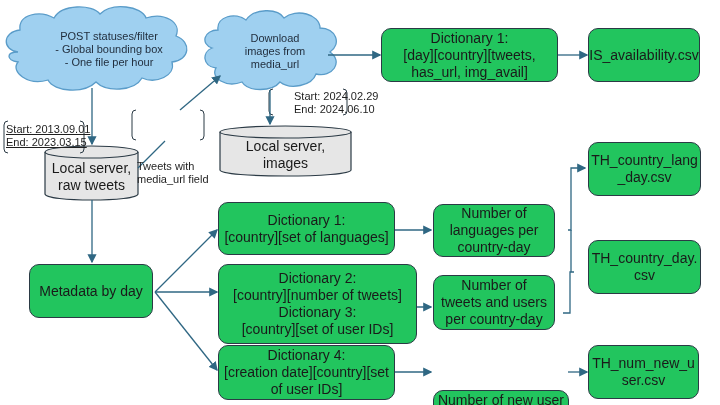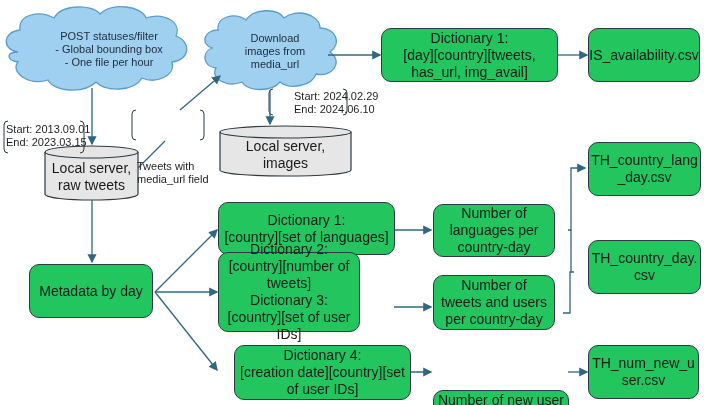--- a/index.html
+++ b/index.html
@@ -70,44 +70,44 @@
   </g>
 </svg>
 
 <div class="cloud-text" style="left:20px;top:30px;width:150px;text-align:center;padding-left:14px;">POST statuses/filter
  - Global bounding box
    - One file per hour</div>
 <div class="cloud-text" style="left:225px;top:32px;width:100px;">Download
 images from
 media_url</div>
 
-<div class="note" style="left:6px;top:123px;">Start:  2013.09.01
+<div class="note" style="left:6px;top:123px;text-decoration:underline;">Start:  2013.09.01
 End:   2023.03.15</div>
 <div class="note" style="left:137px;top:112px;margin-top:48px;">Tweets with
 media_url field</div>
 <div class="note" style="left:272px;top:90px;padding-left:22px;">Start:  2024.02.29
 End:   2024.06.10</div>
 
 <div class="cyl-text" style="left:45px;top:160px;width:93px;">Local server,
 raw tweets</div>
 <div class="cyl-text" style="left:220px;top:138px;width:131px;">Local server,
 images</div>
 
 <div class="box" style="left:381px;top:28px;width:177px;height:54px;">Dictionary 1:
 [day][country][tweets,
 has_url, img_avail]</div>
 <div class="box" style="left:588px;top:28px;width:112px;height:54px;">IS_availability.csv</div>
 <div class="box" style="left:29px;top:264px;width:124px;height:54px;">Metadata by day</div>
 <div class="box" style="left:218px;top:202px;width:177px;height:53px;">Dictionary 1:
 [country][set of languages]</div>
-<div class="box" style="left:218px;top:252px;width:142px;height:80px;">Dictionary 2:
+<div class="box" style="left:218px;top:264px;width:199px;height:80px;">Dictionary 2:
 [country][number of tweets]
 Dictionary 3:
 [country][set of user IDs]</div>
-<div class="box" style="left:234px;top:345px;width:177px;height:55px;">Dictionary 4:
+<div class="box" style="left:218px;top:345px;width:177px;height:55px;">Dictionary 4:
 [creation date][country][set
 of user IDs]</div>
 <div class="box" style="left:433px;top:204px;width:122px;height:53px;">Number of
 languages per
 country-day</div>
 <div class="box" style="left:433px;top:275px;width:122px;height:55px;">Number of
 tweets and users
 per country-day</div>
 <div class="box" style="left:433px;top:345px;width:136px;height:54px;margin-top:45px;">Number of new user
 creations per

